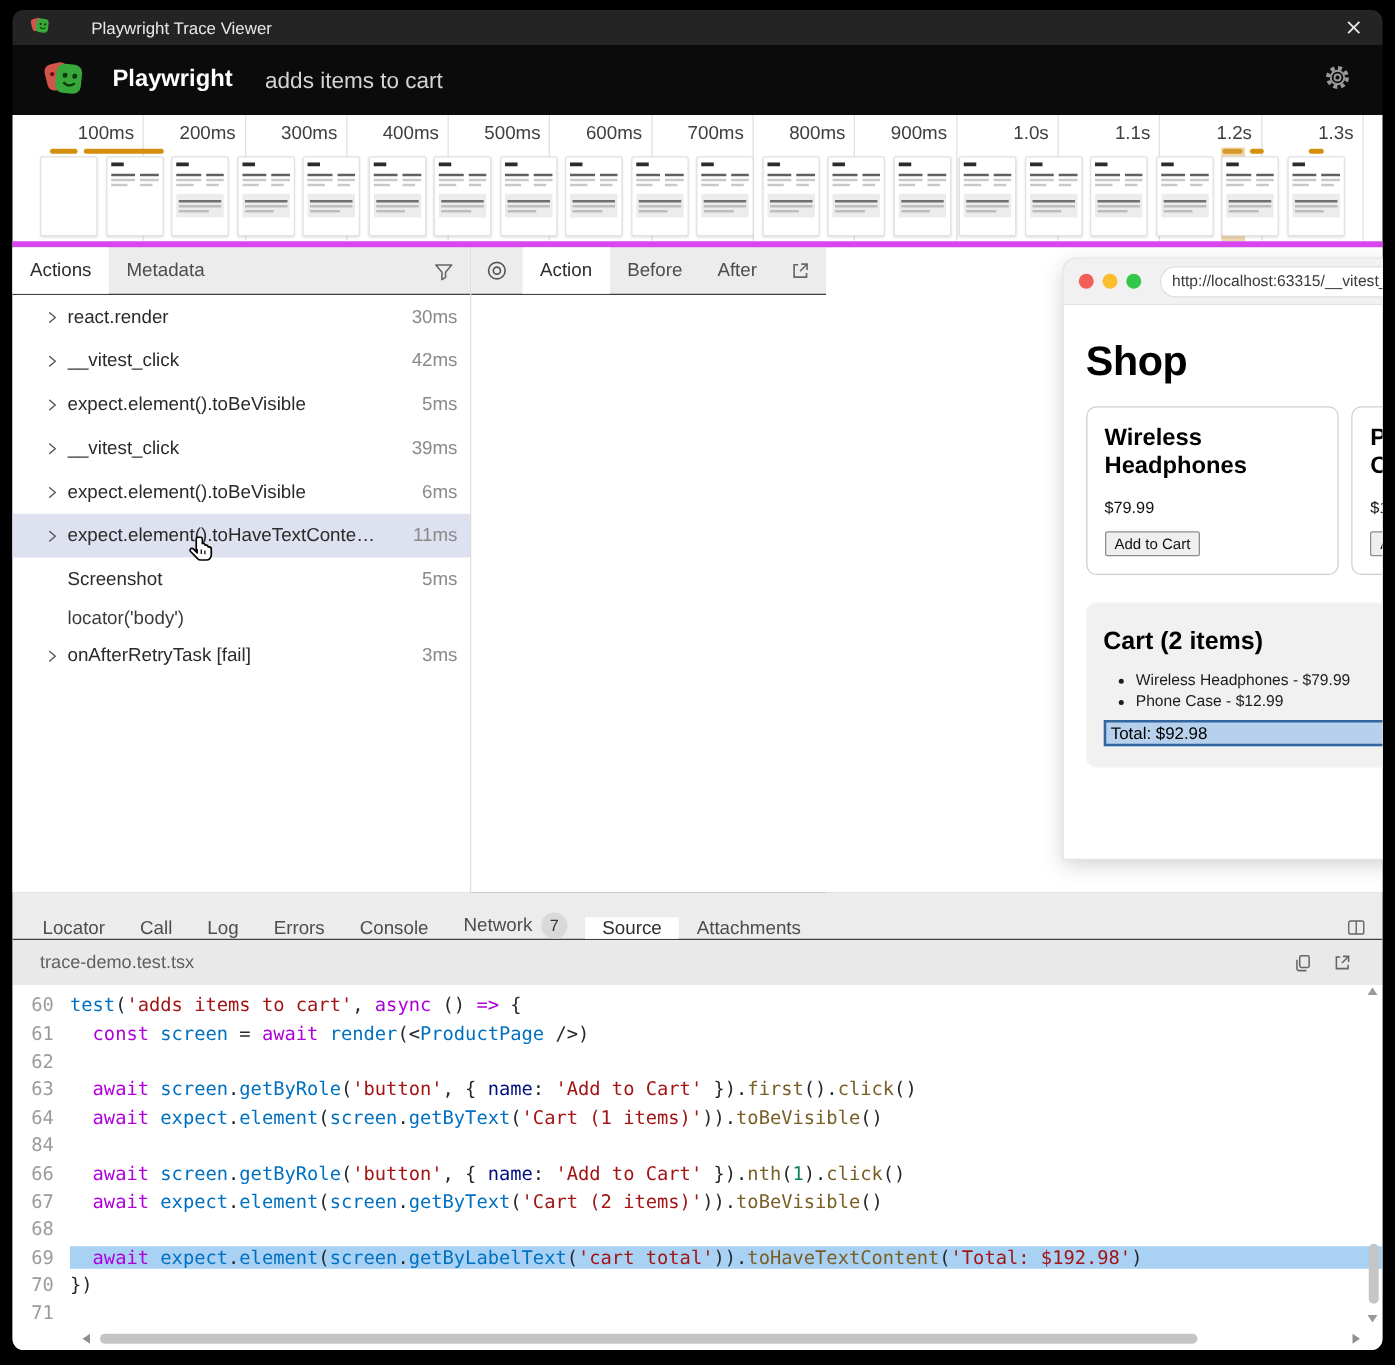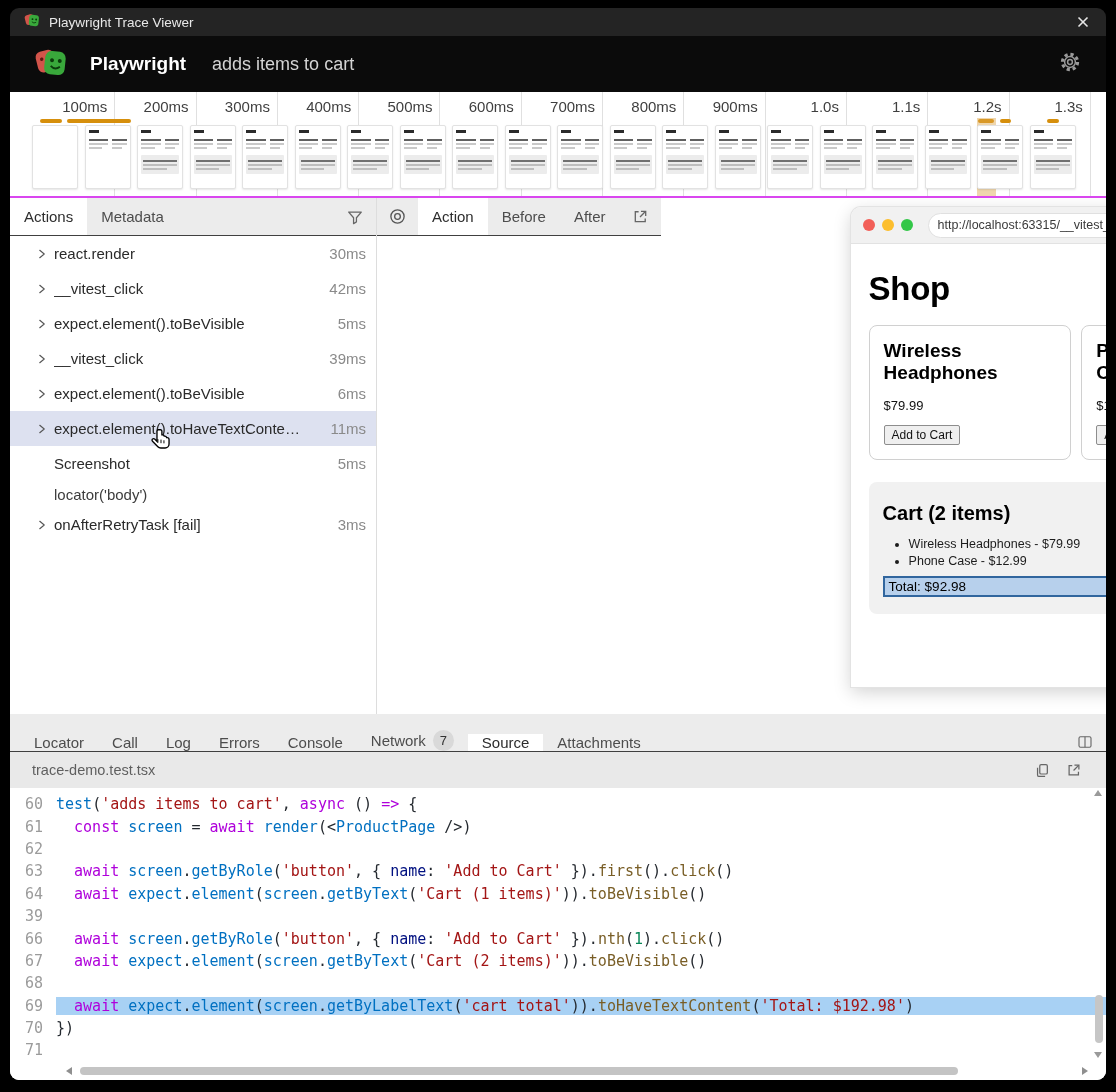--- a/index.html
+++ b/index.html
@@ -1,28 +1,28 @@
 <!DOCTYPE html>
 <html><head>
 <meta charset="utf-8">
 <style>
   * { box-sizing: border-box; margin: 0; padding: 0; }
   html,body { width:1116px; height:1092px; background:#000; font-family:"Liberation Sans",sans-serif; position:relative; overflow:hidden; }
 
   
-  .titlebar { position:absolute; left:10px; top:8px; width:1096px; height:28px; background:#242424; border-radius:9px 9px 0 0; display:flex; align-items:center; padding:0 14px; }
+  .titlebar { position:absolute; left:10px; top:8px; width:1096px; height:28px; background:#242424; border-radius:9px 9px 0 0; display:flex; align-items:center; padding:0 14px;gap:24px; }
   .titlebar .tb-title { color:#e8e8e8; font-size:13.5px; margin-left:9px; flex:1; }
   .tb-close { width:18px; height:18px; display:flex; align-items:center; justify-content:center; cursor:default; }
 
   .header { position:absolute; left:10px; top:36px; width:1096px; height:56px; background:#0b0b0b; display:flex; align-items:center; padding:0 24px; }
   .header .app-name { color:#fff; font-size:19px; font-weight:bold; margin-left:22px; }
   .header .test-title { color:#d4d4d4; font-size:18px; margin-left:26px; flex:1; }
 
   
-  .timeline { position:absolute; left:10px; top:92px; width:1096px; height:106px; background:#fff; overflow:hidden; border-bottom:2px solid #d946ef; }
+  .timeline { position:absolute; left:10px; top:92px; width:1096px; height:106px; background:#fff; overflow:hidden; border-bottom:5px solid #d946ef; }
   .tl-grid { position:absolute; inset:0; display:flex; padding-left:24px; }
   .tl-cell { width:81.3px; border-right:1px solid #e0e0e0; font-size:15px; color:#3f3f3f; text-align:right; padding:6px 7px 0 0; flex:none; }
   .tl-bar { position:absolute; top:27px; height:4px; background:#d68f0c; border-radius:2px; }
   .tl-band { position:absolute; top:26px; bottom:0; background:rgba(219,163,74,0.45); }
   .tl-film { position:absolute; left:22px; top:33px; display:flex; gap:6.5px; }
   .thumb { width:46px; height:64px; background:#fff; border:1px solid #e2e2e2; border-radius:2px; box-shadow:0 1px 2px rgba(0,0,0,0.10); padding:4px 3px; overflow:hidden; flex:none; }
   .m-title { width:10px; height:3px; background:#2b2b2b; margin-bottom:4px; }
   .m-cards { display:flex; gap:4px; }
   .m-card { flex:1.4; } .m-card2 { flex:1; }
   .m-line { height:2px; background:#c9c9c9; margin:2px 0; }
@@ -767,21 +767,21 @@
           <path d="M14.2 3.8 8.5 9.5"></path>
         </svg>
     </span>
   </div>
   <div class="code" id="code">
     <div class="code-line"><span class="gutter">60</span><span class="line-body"><span class="tk-b">test</span><span class="tk-p">(</span><span class="tk-s">'adds items to cart'</span><span class="tk-p">, </span><span class="tk-k">async</span><span class="tk-p"> () </span><span class="tk-k">=&gt;</span><span class="tk-p"> {</span></span></div>
       <div class="code-line"><span class="gutter">61</span><span class="line-body"><span class="tk-p">  </span><span class="tk-k">const</span><span class="tk-p"> </span><span class="tk-b">screen</span><span class="tk-p"> = </span><span class="tk-k">await</span><span class="tk-p"> </span><span class="tk-b">render</span><span class="tk-p">(&lt;</span><span class="tk-b">ProductPage</span><span class="tk-p"> /&gt;)</span></span></div>
       <div class="code-line"><span class="gutter">62</span><span class="line-body"></span></div>
       <div class="code-line"><span class="gutter">63</span><span class="line-body"><span class="tk-p">  </span><span class="tk-k">await</span><span class="tk-p"> </span><span class="tk-b">screen</span><span class="tk-p">.</span><span class="tk-b">getByRole</span><span class="tk-p">(</span><span class="tk-s">'button'</span><span class="tk-p">, { </span><span class="tk-prop">name</span><span class="tk-p">: </span><span class="tk-s">'Add to Cart'</span><span class="tk-p"> }).</span><span class="tk-m">first</span><span class="tk-p">().</span><span class="tk-m">click</span><span class="tk-p">()</span></span></div>
       <div class="code-line"><span class="gutter">64</span><span class="line-body"><span class="tk-p">  </span><span class="tk-k">await</span><span class="tk-p"> </span><span class="tk-b">expect</span><span class="tk-p">.</span><span class="tk-b">element</span><span class="tk-p">(</span><span class="tk-b">screen</span><span class="tk-p">.</span><span class="tk-b">getByText</span><span class="tk-p">(</span><span class="tk-s">'Cart (1 items)'</span><span class="tk-p">)).</span><span class="tk-m">toBeVisible</span><span class="tk-p">()</span></span></div>
-      <div class="code-line"><span class="gutter">39</span><span class="line-body"></span></div>
+      <div class="code-line"><span class="gutter">84</span><span class="line-body"></span></div>
       <div class="code-line"><span class="gutter">66</span><span class="line-body"><span class="tk-p">  </span><span class="tk-k">await</span><span class="tk-p"> </span><span class="tk-b">screen</span><span class="tk-p">.</span><span class="tk-b">getByRole</span><span class="tk-p">(</span><span class="tk-s">'button'</span><span class="tk-p">, { </span><span class="tk-prop">name</span><span class="tk-p">: </span><span class="tk-s">'Add to Cart'</span><span class="tk-p"> }).</span><span class="tk-m">nth</span><span class="tk-p">(</span><span class="tk-n">1</span><span class="tk-p">).</span><span class="tk-m">click</span><span class="tk-p">()</span></span></div>
       <div class="code-line"><span class="gutter">67</span><span class="line-body"><span class="tk-p">  </span><span class="tk-k">await</span><span class="tk-p"> </span><span class="tk-b">expect</span><span class="tk-p">.</span><span class="tk-b">element</span><span class="tk-p">(</span><span class="tk-b">screen</span><span class="tk-p">.</span><span class="tk-b">getByText</span><span class="tk-p">(</span><span class="tk-s">'Cart (2 items)'</span><span class="tk-p">)).</span><span class="tk-m">toBeVisible</span><span class="tk-p">()</span></span></div>
       <div class="code-line"><span class="gutter">68</span><span class="line-body"></span></div>
       <div class="code-line hl"><span class="gutter">69</span><span class="line-body" style="background: rgb(168, 209, 244);"><span class="tk-p">  </span><span class="tk-k">await</span><span class="tk-p"> </span><span class="tk-b">expect</span><span class="tk-p">.</span><span class="tk-b">element</span><span class="tk-p">(</span><span class="tk-b">screen</span><span class="tk-p">.</span><span class="tk-b">getByLabelText</span><span class="tk-p">(</span><span class="tk-s">'cart total'</span><span class="tk-p">)).</span><span class="tk-m">toHaveTextContent</span><span class="tk-p">(</span><span class="tk-s">'Total: $192.98'</span><span class="tk-p">)</span></span></div>
       <div class="code-line"><span class="gutter">70</span><span class="line-body"><span class="tk-p">})</span></span></div>
       <div class="code-line"><span class="gutter">71</span><span class="line-body"></span></div>
       <div class="vscroll">
       <div class="arr up"></div>
       <div class="vthumb"></div>
       <div class="arr down"></div>

